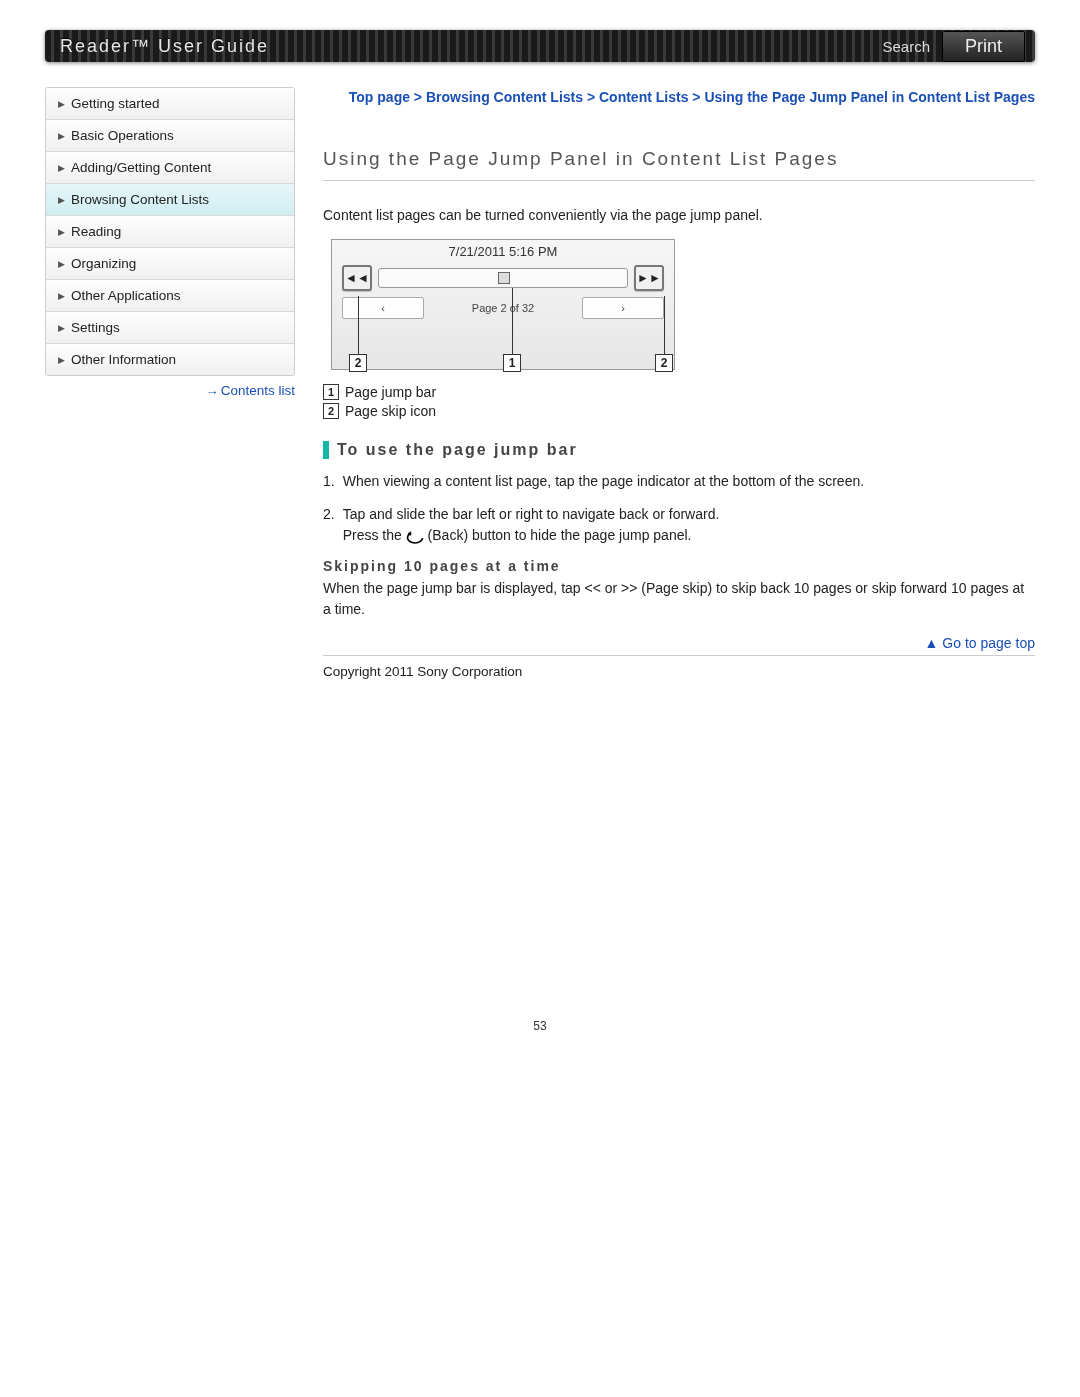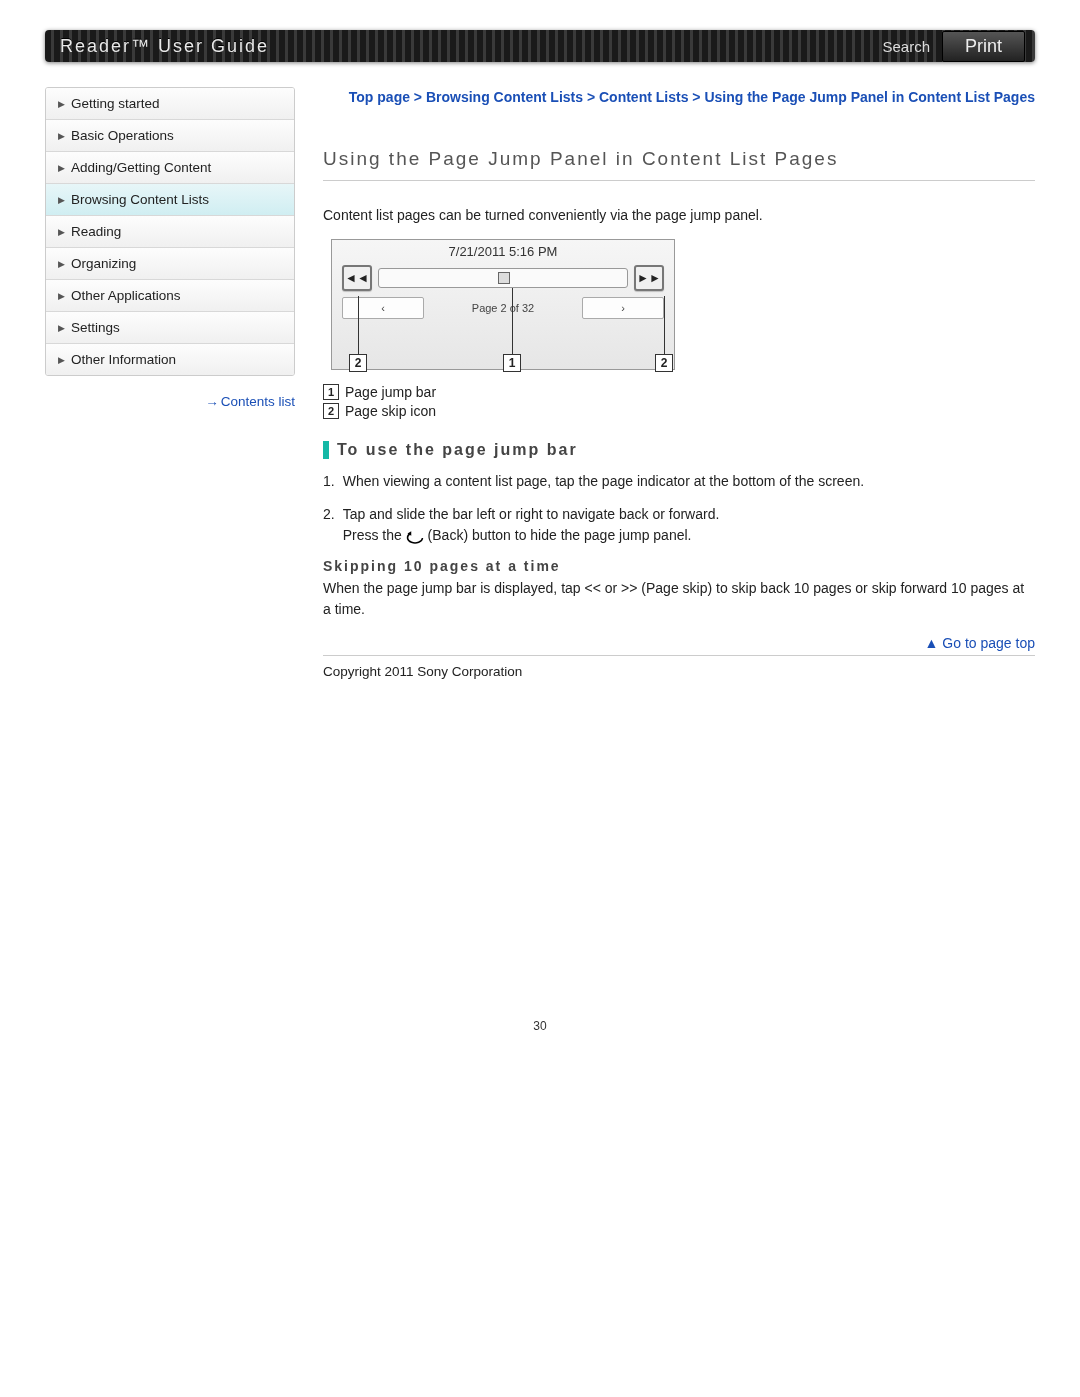--- a/index.html
+++ b/index.html
@@ -69,21 +69,21 @@
   .nav-list li:last-child { border-bottom: none; }
   .nav-list li.active {
     background: linear-gradient(#e7f6f8,#d0eef2);
   }
   .nav-arrow {
     font-size: 9px;
     color: #555;
   }
   .contents-list-link {
     text-align: right;
-    margin-top: 18px;
+    margin-top: 7px;
     font-size: 13.5px;
   }
   .contents-list-link a {
     color: #1a4fb6;
     text-decoration: none;
     cursor: pointer;
   }
   .contents-list-link .arr { color: #1a4fb6; margin-right: 2px; }
   .content { flex: 1; }
   .breadcrumb {
@@ -313,13 +313,13 @@
     <p class="body-text" style="margin-bottom:4px;">When the page jump bar is displayed, tap &lt;&lt; or &gt;&gt; (Page skip) to skip back 10 pages or skip forward 10 pages at a time.</p>
 
     <div class="go-top">
       <a><span>▲</span> <span>Go to page top</span></a>
     </div>
     <div class="footer-line"></div>
     <div class="copyright">Copyright 2011 Sony Corporation</div>
   </div>
 </div>
 
-<div class="page-num">30</div>
+<div class="page-num">53</div>
 
 </body></html>

